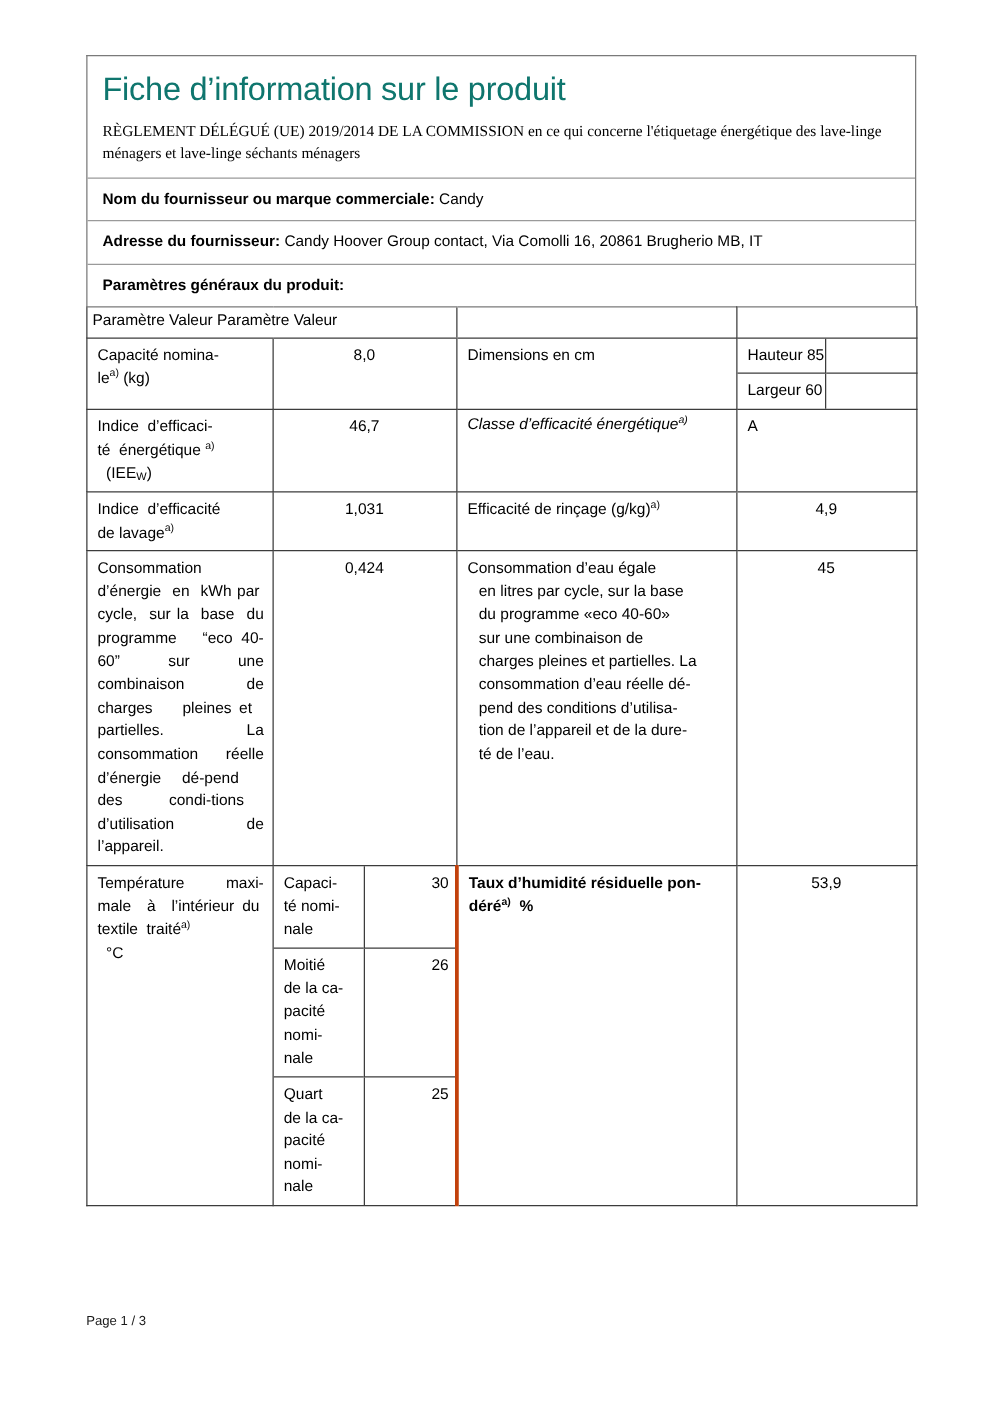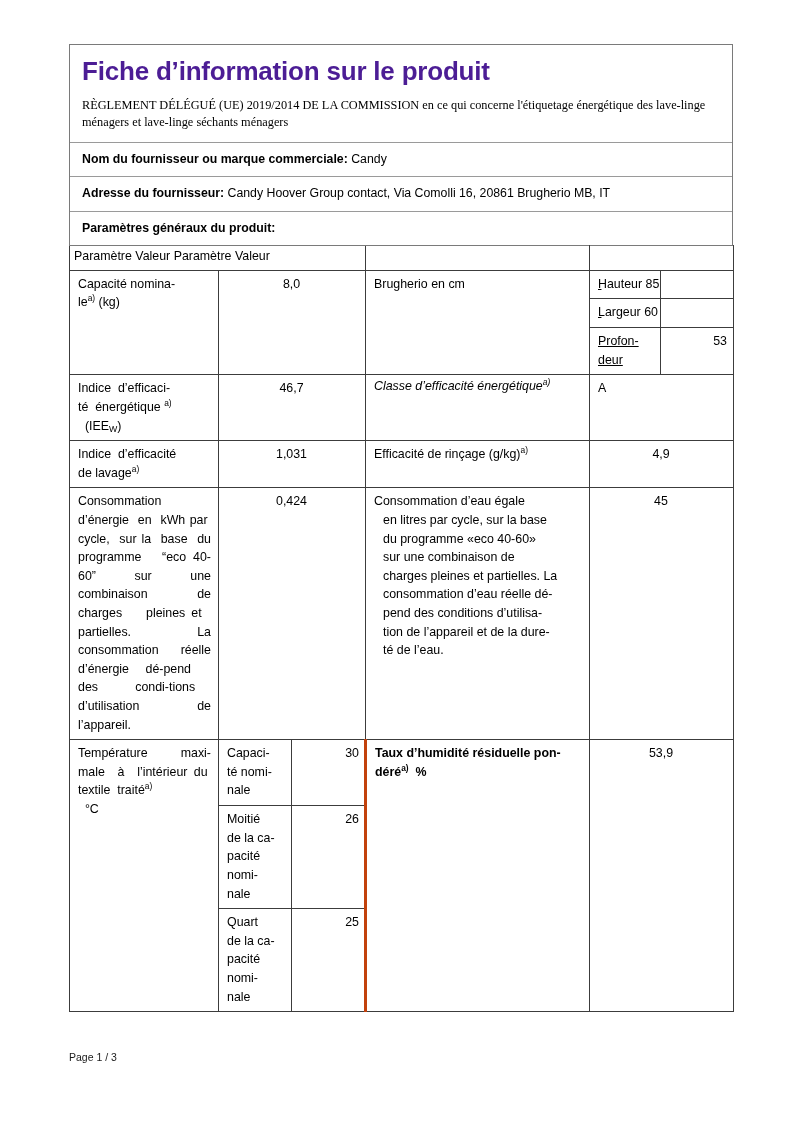--- a/index.html
+++ b/index.html
@@ -28,23 +28,23 @@
   .doc-frame {
     border: 1px solid #7a7a7a;
     border-bottom: none;
     box-sizing: border-box;
   }
 
   .title-block {
     padding: 12px 12px 10px 12px;
   }
   .doc-title {
-    color: #4c1d95;
+    color: #0f766e;
     font-size: 26px;
-    font-weight: bold;
+    font-weight: normal;
     letter-spacing: -0.2px;
     line-height: 1.1;
     margin: 0 0 11px 0;
   }
   .doc-subtitle {
     font-size: 12.3px;
     line-height: 1.45;
     margin: 0;
     font-family: Liberation Serif, serif;
   }
@@ -143,21 +143,20 @@
     line-height: 1.5;
     box-sizing: border-box;
   }
   
   table.subdim td.k {
     border-right: none;
     position: relative;
     padding: 4px 3px 5px 8px;
     white-space: nowrap;
     overflow: visible;
-    text-decoration: underline;
   }
   table.subdim td.v {
     border-left: 1px solid #3c3c3c;
   }
   .ovl {
     position: absolute;
     left: 8px;
     top: 4px;
     white-space: nowrap;
   }
@@ -228,44 +227,40 @@
         <td>
           <div class="cellpad just">
             <span>Capacité nomina-</span><br>
             <span>le</span><sup class="mk">a)</sup><span> (kg)</span>
           </div>
         </td>
         <td>
           <div class="num">8,0</div>
         </td>
         <td>
-          <div class="cellpad lbl-left">Brugherio en cm</div>
+          <div class="cellpad lbl-left">Dimensions en cm</div>
         </td>
         <td style="padding:0">
           <table class="sub subdim">
             <colgroup>
                 <col style="width:70px">
                 <col style="width:74px">
               </colgroup>
             <tbody>
               <tr>
                 <td class="k">
                   <span class="ovl"><span>Hauteur</span>&nbsp;<span>85</span></span>&nbsp;
                 </td>
                 <td class="v">&nbsp;</td>
               </tr>
               <tr>
                 <td class="k">
                   <span class="ovl"><span>Largeur</span>&nbsp;<span>60</span></span>&nbsp;
                 </td>
                 <td class="v">&nbsp;</td>
-              </tr>
-              <tr>
-                <td class="k" style="border-right:1px solid #3c3c3c;white-space:normal;position:static;">Profon-<br>deur</td>
-                <td class="v" style="border-left:none;">53</td>
               </tr>
             </tbody>
           </table>
         </td>
       </tr>
 
       <tr>
         <td>
           <div class="cellpad just">
             Indice&nbsp; d’efficaci-<br>té&nbsp; énergétique <sup class="mk">a)</sup><br>

